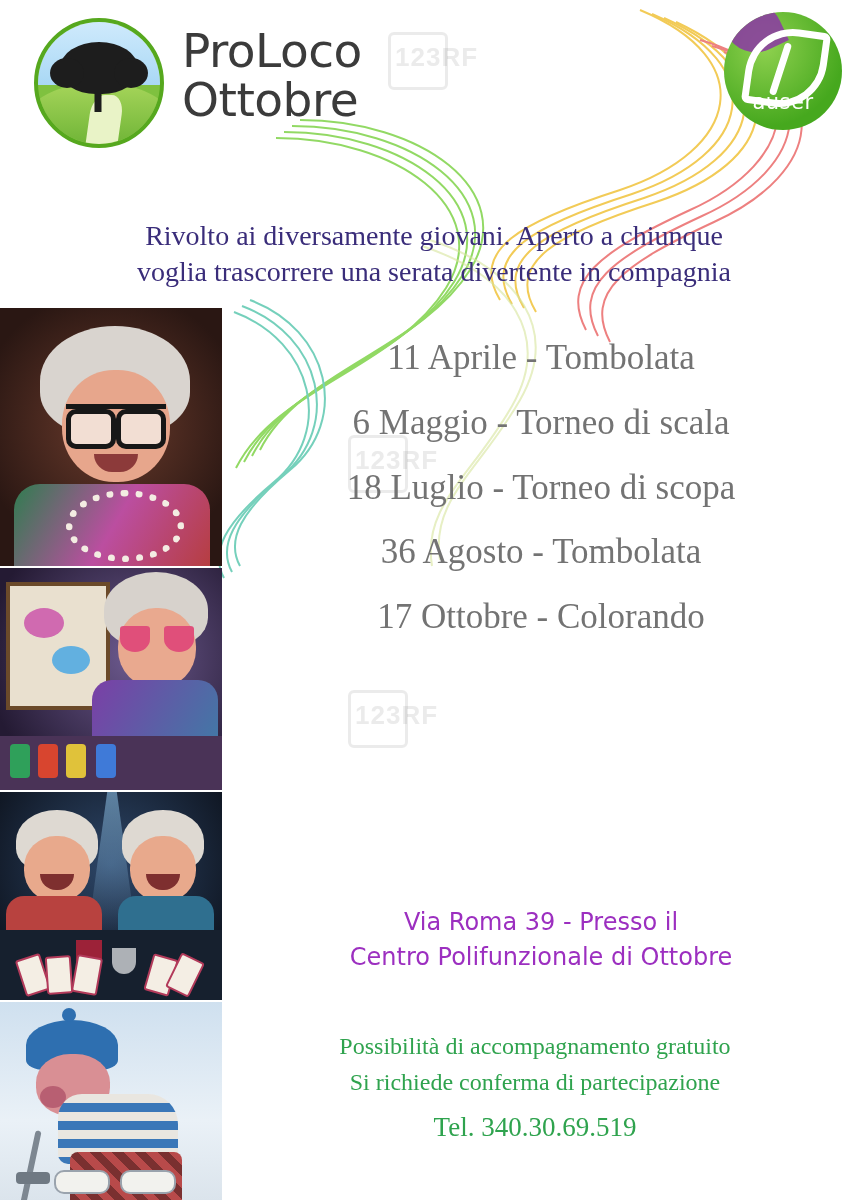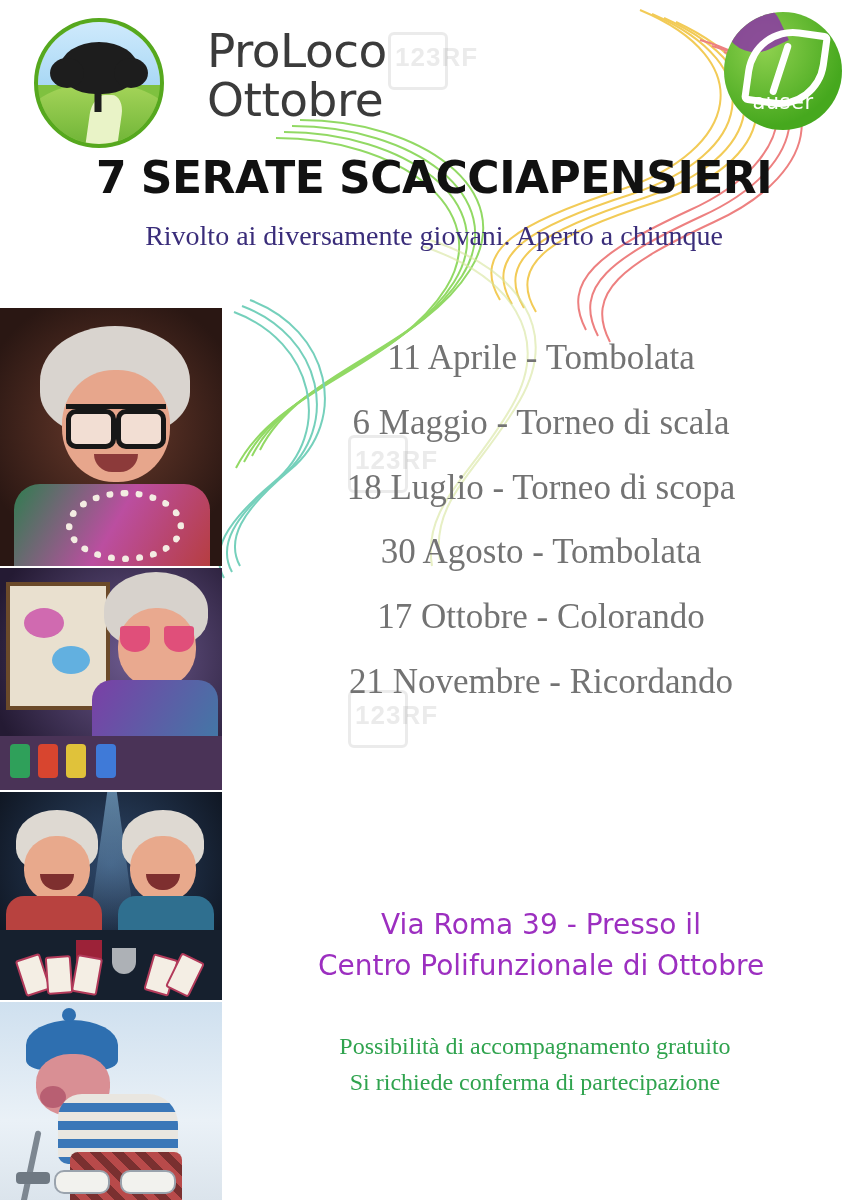--- a/index.html
+++ b/index.html
@@ -101,21 +101,20 @@
 
   .brand-title {
     position: absolute;
     left: 182px; top: 26px;
     z-index: 10;
     font-family: "DejaVu Sans", sans-serif;
     font-size: 47px;
     line-height: 1.05;
     color: #3b3b3b;
     letter-spacing: -0.5px;
-    margin-left: 25px;
   }
 
   .logo-auser {
     position: absolute;
     right: 26px; top: 12px;
     width: 118px; height: 118px;
     border-radius: 50%;
     background: radial-gradient(circle at 35% 30%, #8fd14f, #46a81e 70%);
     z-index: 10;
     overflow: hidden;
@@ -282,21 +281,21 @@
     letter-spacing: -0.5px;
     color: #111111;
     z-index: 10;
   }
 
   .address {
     position: absolute;
     left: 230px; right: 16px; top: 905px;
     text-align: center;
     font-family: "DejaVu Sans", sans-serif;
-    font-size: 28px;
+    font-size: 24px;
     line-height: 1.45;
     color: #9c2fc0;
     z-index: 10;
   }
 
   .footer-notes {
     position: absolute;
     left: 218px; right: 16px; top: 1028px;
     text-align: center;
     font-family: "Liberation Serif", serif;
@@ -367,24 +366,24 @@
     <div>Ottobre</div>
   </div>
 
   <div class="logo-auser">
     <div class="purple-flick"></div>
     <div class="leaf"></div>
     <div class="stem"></div>
     <div class="auser-text">auser</div>
   </div>
 
-  <div class="headline">7 SERATE SCACCIAPENSIERI</div>
 
   <div class="subhead">
     <div>Rivolto ai diversamente giovani. Aperto a chiunque</div>
+    <div>voglia trascorrere una serata divertente in compagnia</div>
   </div>
 
   <div class="photo p1">
     <div class="ph-bg"></div>
     <div class="blob hair"></div>
     <div class="blob face"></div>
     <div class="glasses">
         <div class="lens l"></div>
         <div class="lens r"></div>
       </div>
@@ -444,29 +443,29 @@
     <div class="shirt"></div>
     <div class="pants"></div>
     <div class="shoe a"></div>
       <div class="shoe b"></div>
   </div>
 
   <div class="events">
     <div class="event-row">11 Aprile - Tombolata</div>
     <div class="event-row">6 Maggio - Torneo di scala</div>
     <div class="event-row">18 Luglio - Torneo di scopa</div>
-    <div class="event-row">30 Agosto - Tombolata</div>
+    <div class="event-row">36 Agosto - Tombolata</div>
     <div class="event-row">17 Ottobre - Colorando</div>
-    <div class="event-row">21 Novembre - Ricordando</div>
   </div>
 
 
   <div class="address">
     <div>Via Roma 39 - Presso il</div>
     <div>Centro Polifunzionale di Ottobre</div>
   </div>
 
   <div class="footer-notes">
     <div>Possibilità di accompagnamento gratuito</div>
     <div>Si richiede conferma di partecipazione</div>
+    <div class="phone">Tel. 340.30.69.519</div>
   </div>
 
 </div>
 
 </body></html>

